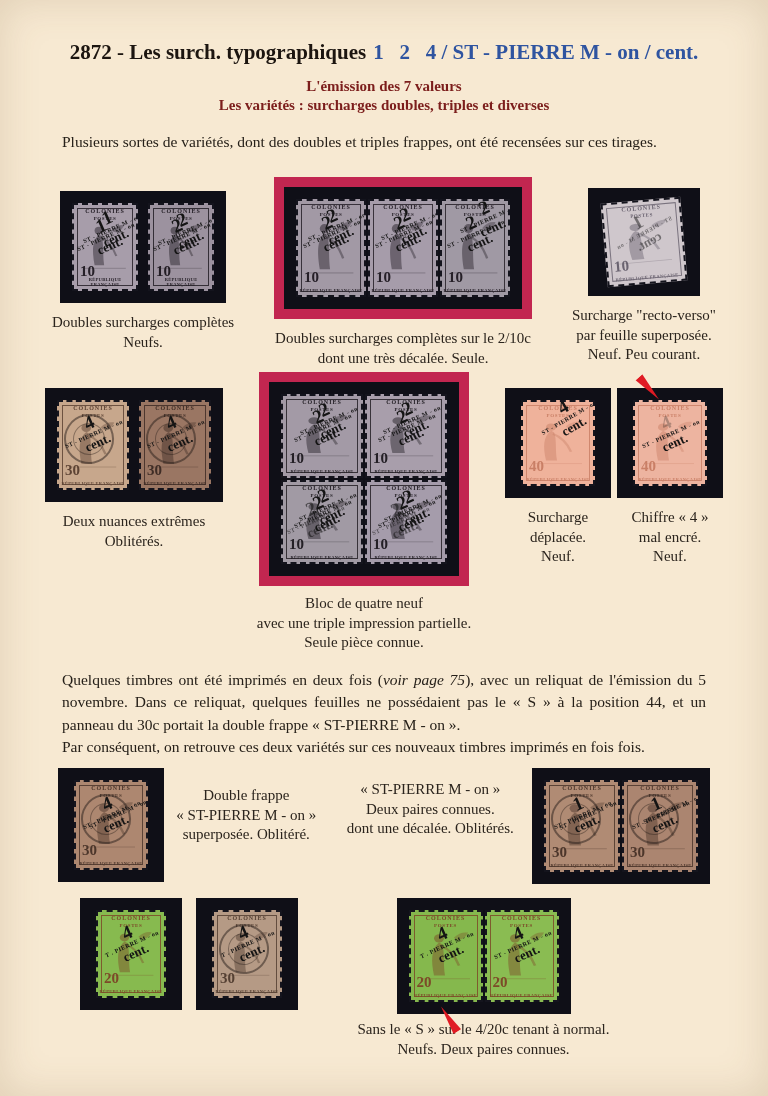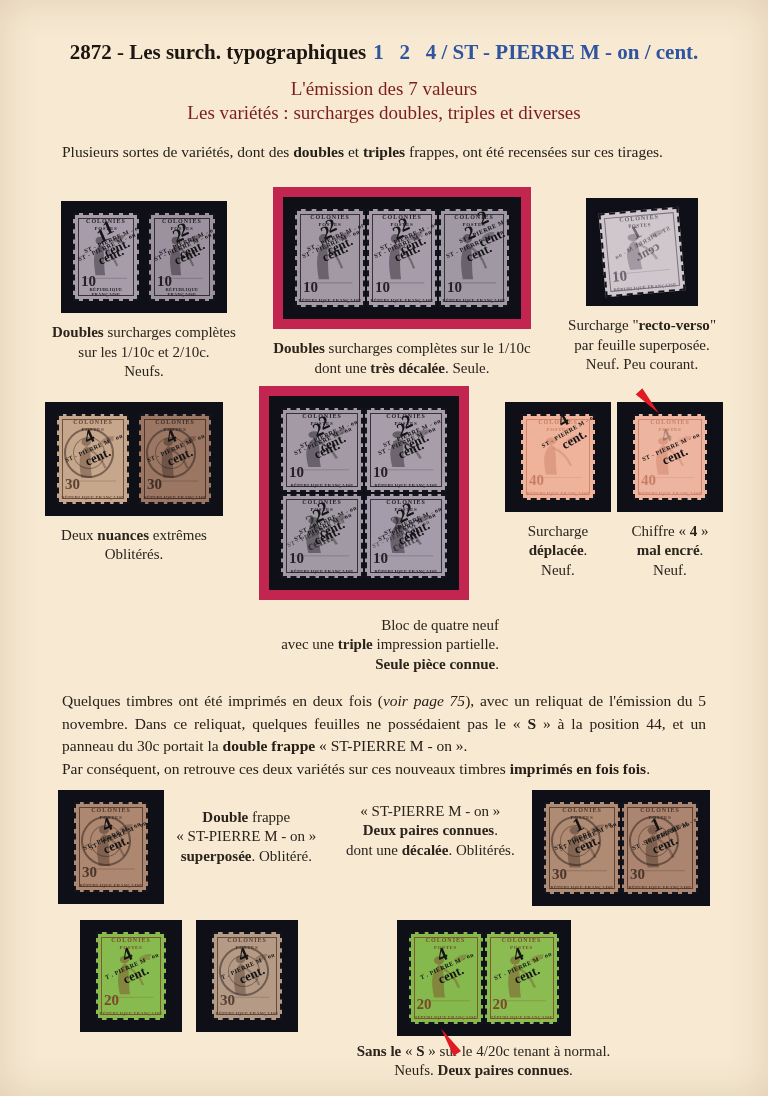--- a/index.html
+++ b/index.html
@@ -3,21 +3,21 @@
 <meta charset="utf-8">
 <style>
   html,body{margin:0;padding:0;}
   .page{position:relative;width:768px;height:1096px;background:#f7e9d2;overflow:hidden;
         font-family:"Liberation Serif",serif;color:#262019;
         box-shadow:inset 0 0 40px rgba(120,90,50,.18);}
   
   .title{margin:40px 10px 0;text-align:center;font-size:21px;font-weight:bold;line-height:1.15;}
   .t-black{color:#1c1510;}
   .t-blue{color:#2f54a0;margin-left:7px;}
-  .sub{text-align:center;font-weight:normal;color:#7c1e1c;font-size:19px;line-height:1.25;}
+  .sub{text-align:center;font-weight:bold;color:#7c1e1c;font-size:15px;line-height:1.25;}
   .sub.first{margin-top:13px;}
   .para{margin:16px 62px 0;font-size:15.5px;line-height:1.45;}
   .para .cap-line{display:block;}
   .p2{text-align:justify;}
   
   .row{display:flex;align-items:flex-start;justify-content:space-between;}
   .r1{margin:24px 52px 0;}
   .r2{margin:4px 45px 0;}
   .r3{margin:10px 58px 0;}
   .r4{margin:14px 52px 0;}
@@ -56,24 +56,24 @@
   .opm{font-size:6px;font-weight:bold;letter-spacing:.5px;margin:1px 0;}
   .opc{font-size:13px;font-weight:bold;line-height:.95;}
   .op-mid{padding-top:20px;}
   .cancel{position:absolute;width:46px;height:46px;border:2.5px solid rgba(40,30,26,.5);
           border-radius:50%;left:5px;top:12px;transform:rotate(-12deg);}
   .cancel::after{content:"";position:absolute;inset:7px;border:1.5px solid rgba(40,30,26,.4);
           border-radius:50%;}
   
   .caption{margin-top:10px;font-size:15px;line-height:1.3;text-align:center;color:#2b241d;}
   .caption .cap-line{display:block;white-space:nowrap;}
-  span.b{font-weight:bold;}
+  span.b{font-weight:normal;}
   span.i{font-style:italic;}
   .capwide{width:320px;}
-  .capE{width:270px;margin-top:16px;text-align:right;}
+  .capE{width:270px;margin-top:8px;}
   .capK{width:345px;margin-top:6px;}
   .capJ{width:290px;margin-top:6px;}
   
   .mtA{margin-top:14px;} .mtC{margin-top:11px;}
   .mtD{margin-top:16px;} .mtFG{margin-top:16px;}
   .txtH{width:170px;margin-top:18px;}
   .txtI{width:210px;margin-top:12px;}
   
   .arrow{position:absolute;width:30px;height:11px;}
   .arrow-g{top:6px;left:12px;transform:rotate(48deg);transform-origin:100% 50%;}
@@ -147,21 +147,20 @@
             </div>
             <div class="op" style="transform: translate(5px, -6px) rotate(-24deg);">
               <div class="opn">2</div>
               <div class="opm">ST - PIERRE M - on</div>
               <div class="opc">cent.</div>
             </div>
           </div>
       </div>
       <div class="caption">
           <span class="cap-line"><span class="b">Doubles</span><span> surcharges complètes</span></span>
-          <span class="cap-line"><span>sur les 1/10c et 2/10c.</span></span>
           <span class="cap-line"><span>Neufs.</span></span>
         </div>
     </div>
 
     <div class="col">
       <div class="redmount">
         <div class="inner strip">
           <div class="stamp" style="background: rgb(162, 153, 165); color: rgb(38, 32, 40);">
               <div class="stframe" style="border-color: rgb(38, 32, 40);"></div>
               <div class="sttop">COLONIES</div>
@@ -236,21 +235,21 @@
               </div>
               <div class="op" style="transform: translate(13px, -15px) rotate(-24deg);">
                 <div class="opn">2</div>
                 <div class="opm">ST - PIERRE M - on</div>
                 <div class="opc">cent.</div>
               </div>
             </div>
         </div>
       </div>
       <div class="caption capwide">
-          <span class="cap-line"><span class="b">Doubles</span><span> surcharges complètes sur le 1/10c</span></span>
+          <span class="cap-line"><span class="b">Doubles</span><span> surcharges complètes sur le 2/10c</span></span>
           <span class="cap-line"><span>dont une </span><span class="b">très décalée</span><span>. Seule.</span></span>
         </div>
     </div>
 
     <div class="col">
       <div class="mount single mtC pale">
         <div class="stamp" style="background: rgb(207, 199, 204); color: rgb(106, 99, 112); transform: rotate(-5deg);">
             <div class="stframe" style="border-color: rgb(106, 99, 112);"></div>
             <div class="sttop">COLONIES</div>
             <div class="sttop2">POSTES</div>

